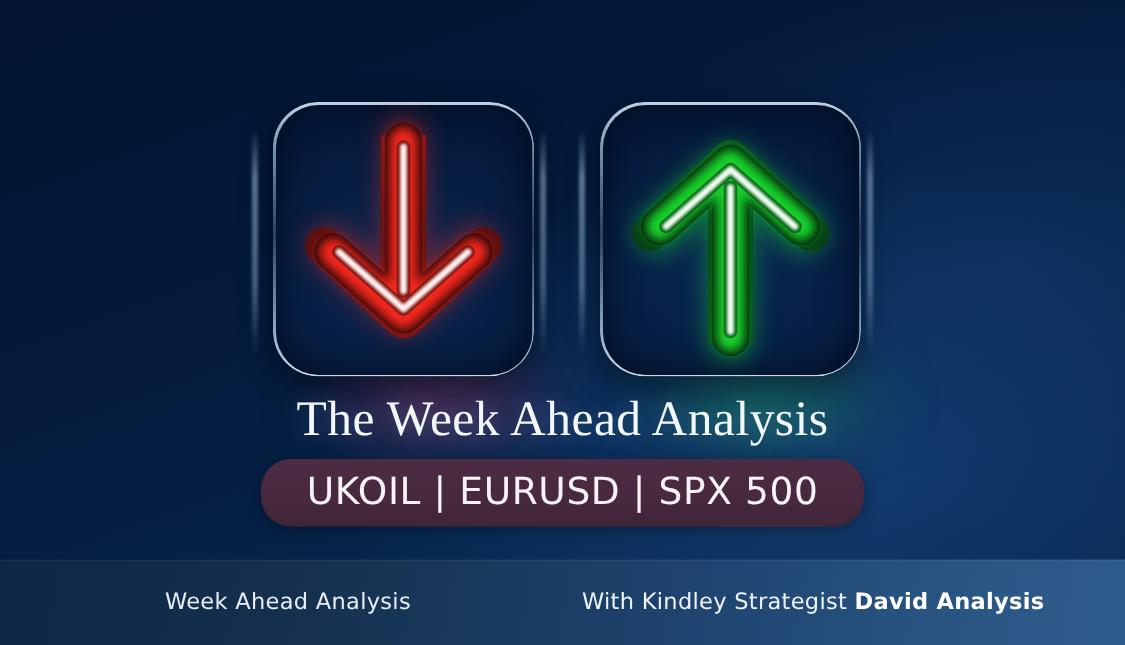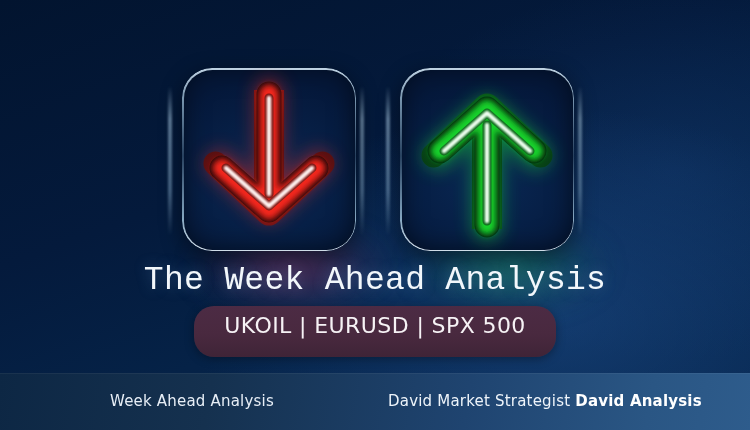--- a/index.html
+++ b/index.html
@@ -64,32 +64,32 @@
 
   .arrow-svg { position:absolute; left:0; top:0; width:174px; height:183px; }
 
   
   .title {
     position:absolute; left:0; top:262px; width:750px;
     text-align:center;
     font-size:33px; font-weight:400; letter-spacing:0.3px;
     color:#f2f7fb;
     text-shadow:0 0 14px rgba(120,170,220,0.35);
-    font-family:Liberation Mono, monospace;
+    font-family:Liberation Serif, serif;
   }
 
   
   .badge-wrap { position:absolute; left:0; top:306px; width:750px; text-align:center; }
   .badge {
     display:inline-block;
-    padding:7px 30px 19px;
+    padding:7px 30px 9px;
     border-radius:20px;
     background:linear-gradient(180deg, #4c2b44 0%, #49293f 55%, #3f2437 100%);
     color:#f6f2f5;
-    font-size:22px; letter-spacing:0.4px;
+    font-size:25px; letter-spacing:0.4px;
     box-shadow:0 2px 10px rgba(0,0,0,0.35);
   }
 
   
   .footer {
     position:absolute; left:0; top:373px; width:750px; height:67px;
     background:linear-gradient(100deg, #0d2744 0%, #15314f 28%, #1f4470 62%, #2a5684 86%, #2e5c8c 100%);
     box-shadow:inset 0 1px 0 rgba(255,255,255,0.05);
   }
   .footer-left {
@@ -180,16 +180,16 @@
   </div>
 
   <div class="title">The Week Ahead Analysis</div>
 
   <div class="badge-wrap">
     <span class="badge">UKOIL | EURUSD | SPX 500</span>
   </div>
 
   <div class="footer">
     <span class="footer-left">Week Ahead Analysis</span>
-    <span class="footer-right"><span>David Market Strategist </span><b>David Analysis</b></span>
+    <span class="footer-right"><span>With Kindley Strategist </span><b>David Analysis</b></span>
   </div>
 
 </div>
 
 </body></html>

